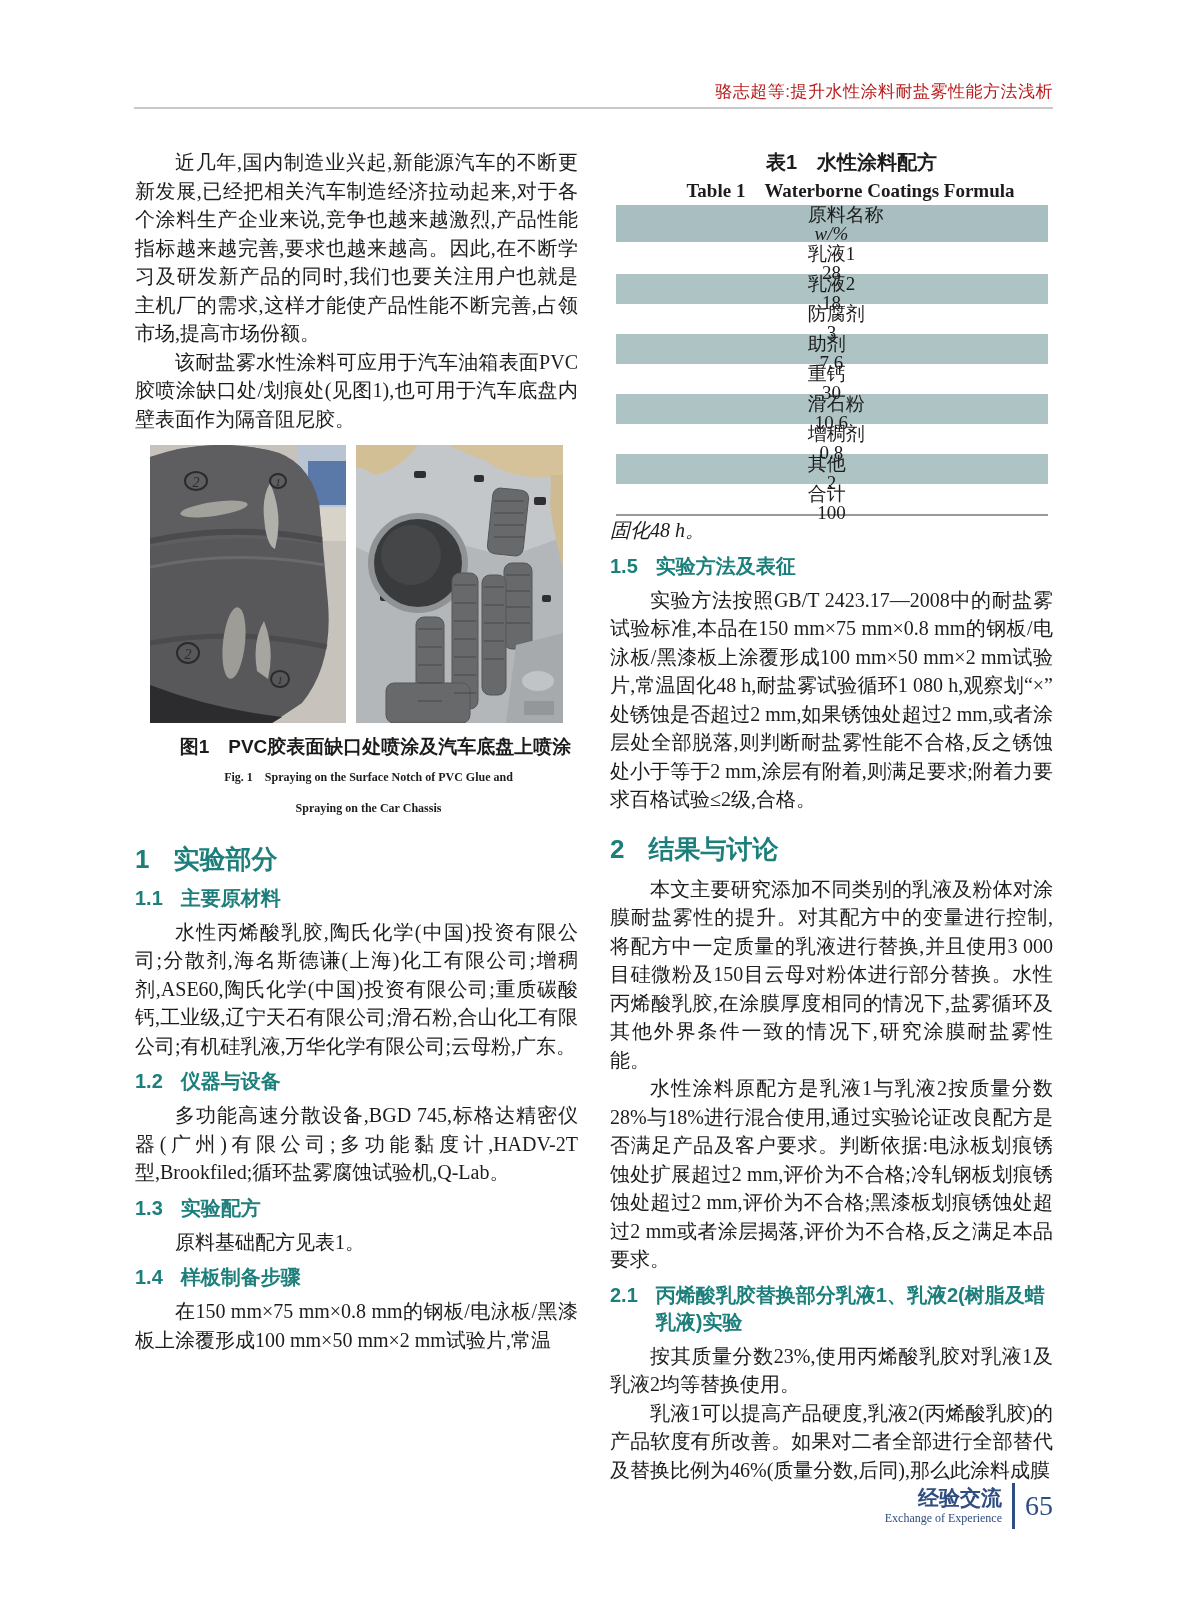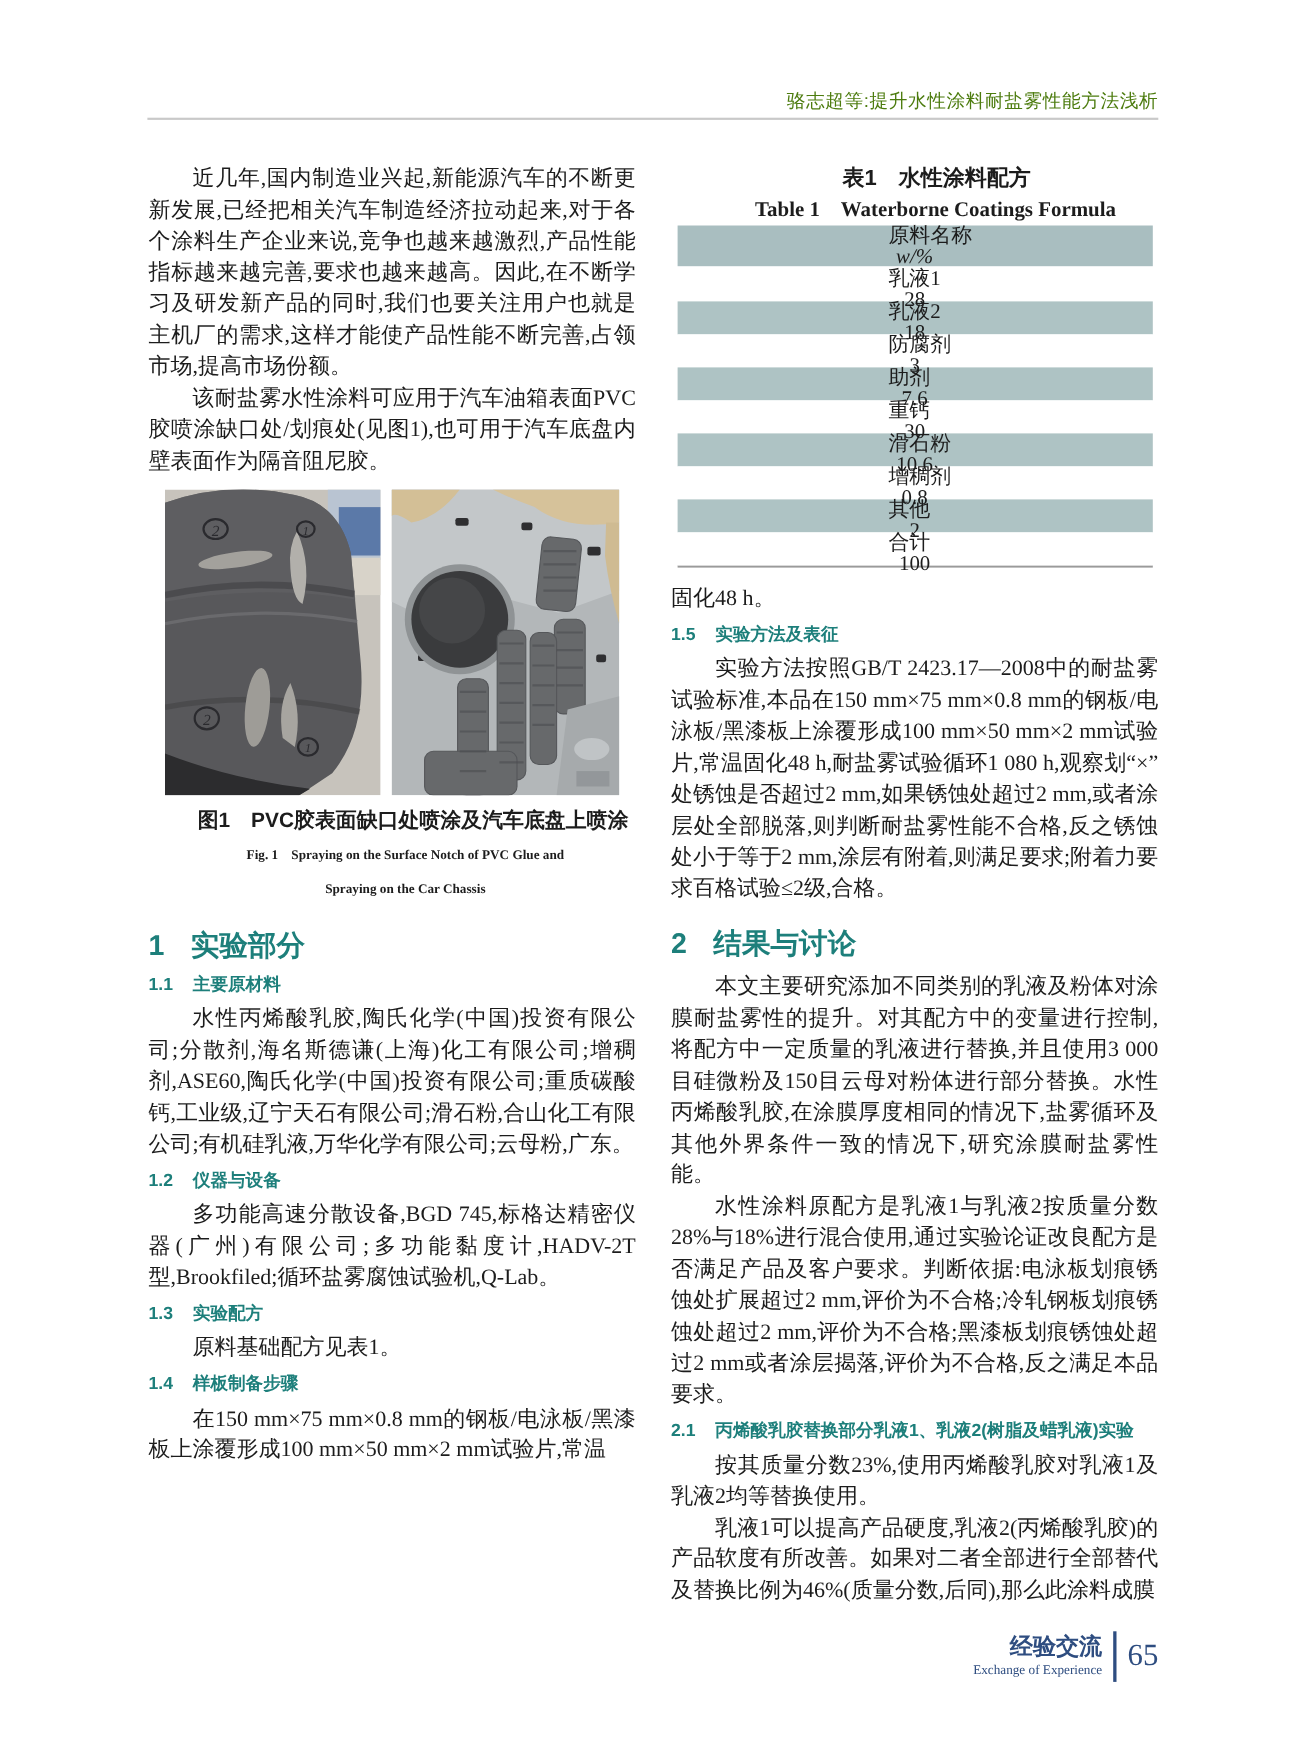--- a/index.html
+++ b/index.html
@@ -4,39 +4,39 @@
 <style>
   html,body{margin:0;padding:0;background:#ffffff;}
   .page{
     position:relative;width:1187px;height:1600px;background:#ffffff;overflow:hidden;
     font-family:"Liberation Serif","DejaVu Serif",serif;color:#1c1c1c;
   }
   
   .running-head{
     position:absolute;top:80px;right:134px;
     font-family:"Liberation Sans","DejaVu Sans",sans-serif;
-    font-size:17px;color:#4d7c0f;letter-spacing:.5px;
+    font-size:17px;color:#b91c1c;letter-spacing:.5px;
   }
   .head-rule{position:absolute;top:107px;left:134px;width:919px;height:0;border-top:2px solid #c9c9c9;}
   
   .col{position:absolute;top:148px;width:443px;font-size:20px;line-height:28.5px;text-align:justify;}
   .col-left{left:135px;}
   .col-right{left:610px;}
   .col p{margin:0;text-indent:2em;}
   p.noindent{text-indent:0;}
   
   .sec-h1{
     display:flex;gap:24px;align-items:baseline;margin:20px 0 10px 0;
     font-family:"Liberation Sans","DejaVu Sans",sans-serif;
     font-size:26px;font-weight:bold;color:#1d7f7b;line-height:1.2;text-align:left;
   }
   .sec-h2{
     display:flex;gap:18px;align-items:baseline;margin:8px 0 6px 0;
     font-family:"Liberation Sans","DejaVu Sans",sans-serif;
-    font-size:16px;font-weight:bold;color:#1d7f7b;line-height:1.35;text-align:left;
+    font-size:20px;font-weight:bold;color:#1d7f7b;line-height:1.35;text-align:left;
   }
   .sec-h2 .h2-text{flex:1;}
   
   .figure-block{margin:12px 0 6px 0;}
   .photos{display:flex;gap:10px;justify-content:center;margin:8px 0 10px 0;}
   .photos svg{display:block;}
   .fig-cap-cn{
     text-align:center;font-family:"Liberation Sans","DejaVu Sans",sans-serif;
     font-weight:bold;font-size:19px;margin:6px 0 2px 0;text-indent:0;
   }
@@ -218,21 +218,21 @@
             <span class="c1">其他</span>
             <span class="c2">2</span>
           </div>
           <div class="trow">
             <span class="c1">合计</span>
             <span class="c2">100</span>
           </div>
         </div>
     </div>
 
-    <p class="noindent" style="margin-top:14px;">固化48 h。</p>
+    <p class="noindent" style="margin-top:0;font-style:italic;">固化48 h。</p>
 
     <div class="sec-h2">
       <span>1.5</span>
       <span class="h2-text">实验方法及表征</span>
     </div>
     <p>实验方法按照GB/T 2423.17—2008中的耐盐雾试验标准,本品在150 mm×75 mm×0.8 mm的钢板/电泳板/黑漆板上涂覆形成100 mm×50 mm×2 mm试验片,常温固化48 h,耐盐雾试验循环1 080 h,观察划“×”处锈蚀是否超过2 mm,如果锈蚀处超过2 mm,或者涂层处全部脱落,则判断耐盐雾性能不合格,反之锈蚀处小于等于2 mm,涂层有附着,则满足要求;附着力要求百格试验≤2级,合格。</p>
 
     <div class="sec-h1">
       <span>2</span>
       <span>结果与讨论</span>

